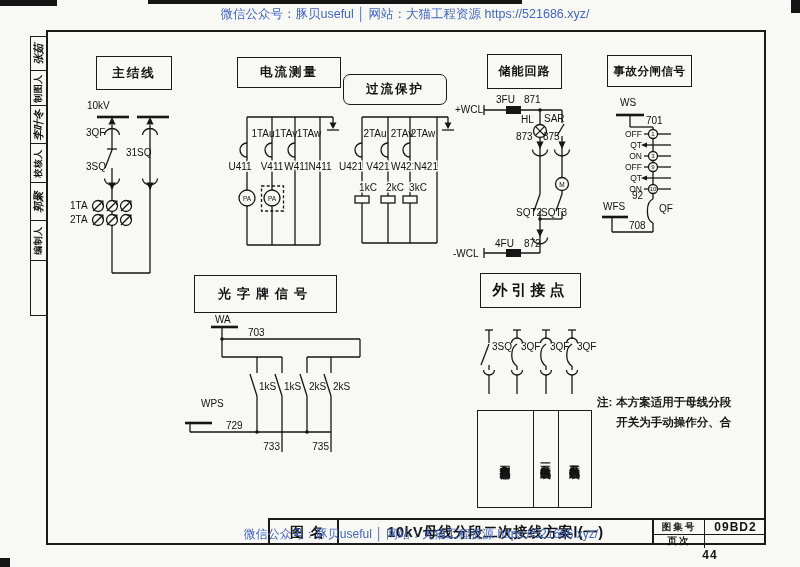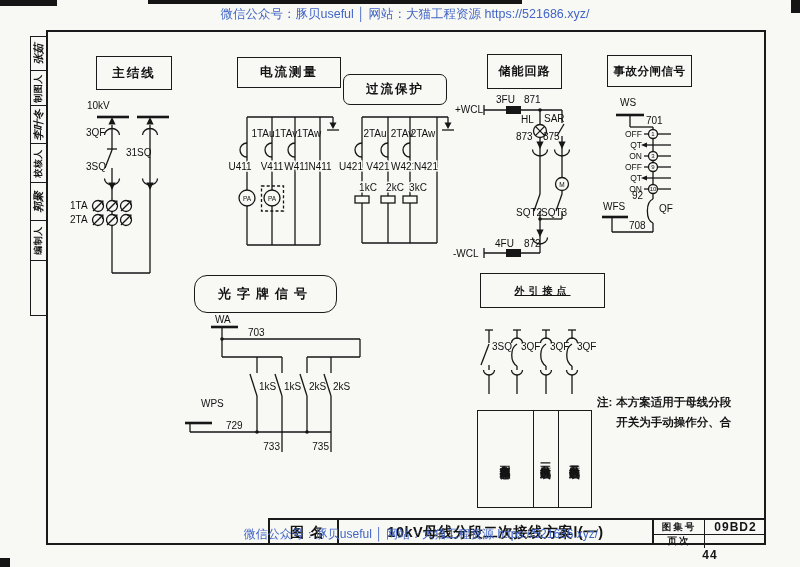--- a/index.html
+++ b/index.html
@@ -27,22 +27,22 @@
   .mlab { font-size:9px; letter-spacing:0.5px; font-weight:600; }
   .sig { font-size:10.5px; font-style:italic; font-weight:700; }
 
   
   .box { position:absolute; border:1.6px solid #1a1a1a; display:flex; align-items:center; justify-content:center; font-weight:700; color:#111; z-index:4; }
   #box-main   { left:96px;  top:56px;  width:76px;  height:34px; font-size:12.5px; letter-spacing:2px; }
   #box-cur    { left:237px; top:57px;  width:104px; height:31px; font-size:12.5px; letter-spacing:2px; }
   #box-over   { left:343px; top:74px;  width:104px; height:31px; font-size:12.5px; letter-spacing:2px;border-radius:7px; }
   #box-sto    { left:487px; top:54px;  width:75px;  height:35px; font-size:12px;   letter-spacing:1px; }
   #box-fault  { left:607px; top:55px;  width:85px;  height:32px; font-size:11.5px; letter-spacing:0.5px; }
-  #box-lamp   { left:194px; top:275px; width:143px; height:38px; font-size:13px;   letter-spacing:6px;border-radius:13px; }
-  #box-ext    { left:480px; top:273px; width:125px; height:35px; font-size:10px; letter-spacing:4px;text-decoration:underline; }
+  #box-lamp   { left:194px; top:275px; width:143px; height:38px; font-size:13px;   letter-spacing:6px; }
+  #box-ext    { left:480px; top:273px; width:101px; height:35px; font-size:15px; letter-spacing:4px; }
 
   
   #destbox { position:absolute; left:477px; top:410px; width:115px; height:98px; border:1.6px solid #1a1a1a; display:flex; z-index:4; }
   .dest { display:flex; align-items:center; justify-content:center; writing-mode:vertical-rl; text-orientation:upright; font-size:10.5px; font-weight:600; letter-spacing:0.5px; }
   .dest1 { width:56px; border-right:1.6px solid #1a1a1a; }
   .dest2 { width:25px; border-right:1.6px solid #1a1a1a; }
   .dest3 { flex:1; }
 
   
   #note { position:absolute; left:597px; top:392px; width:160px; display:flex; font-size:11.5px; font-weight:600; line-height:20px; z-index:4; }

